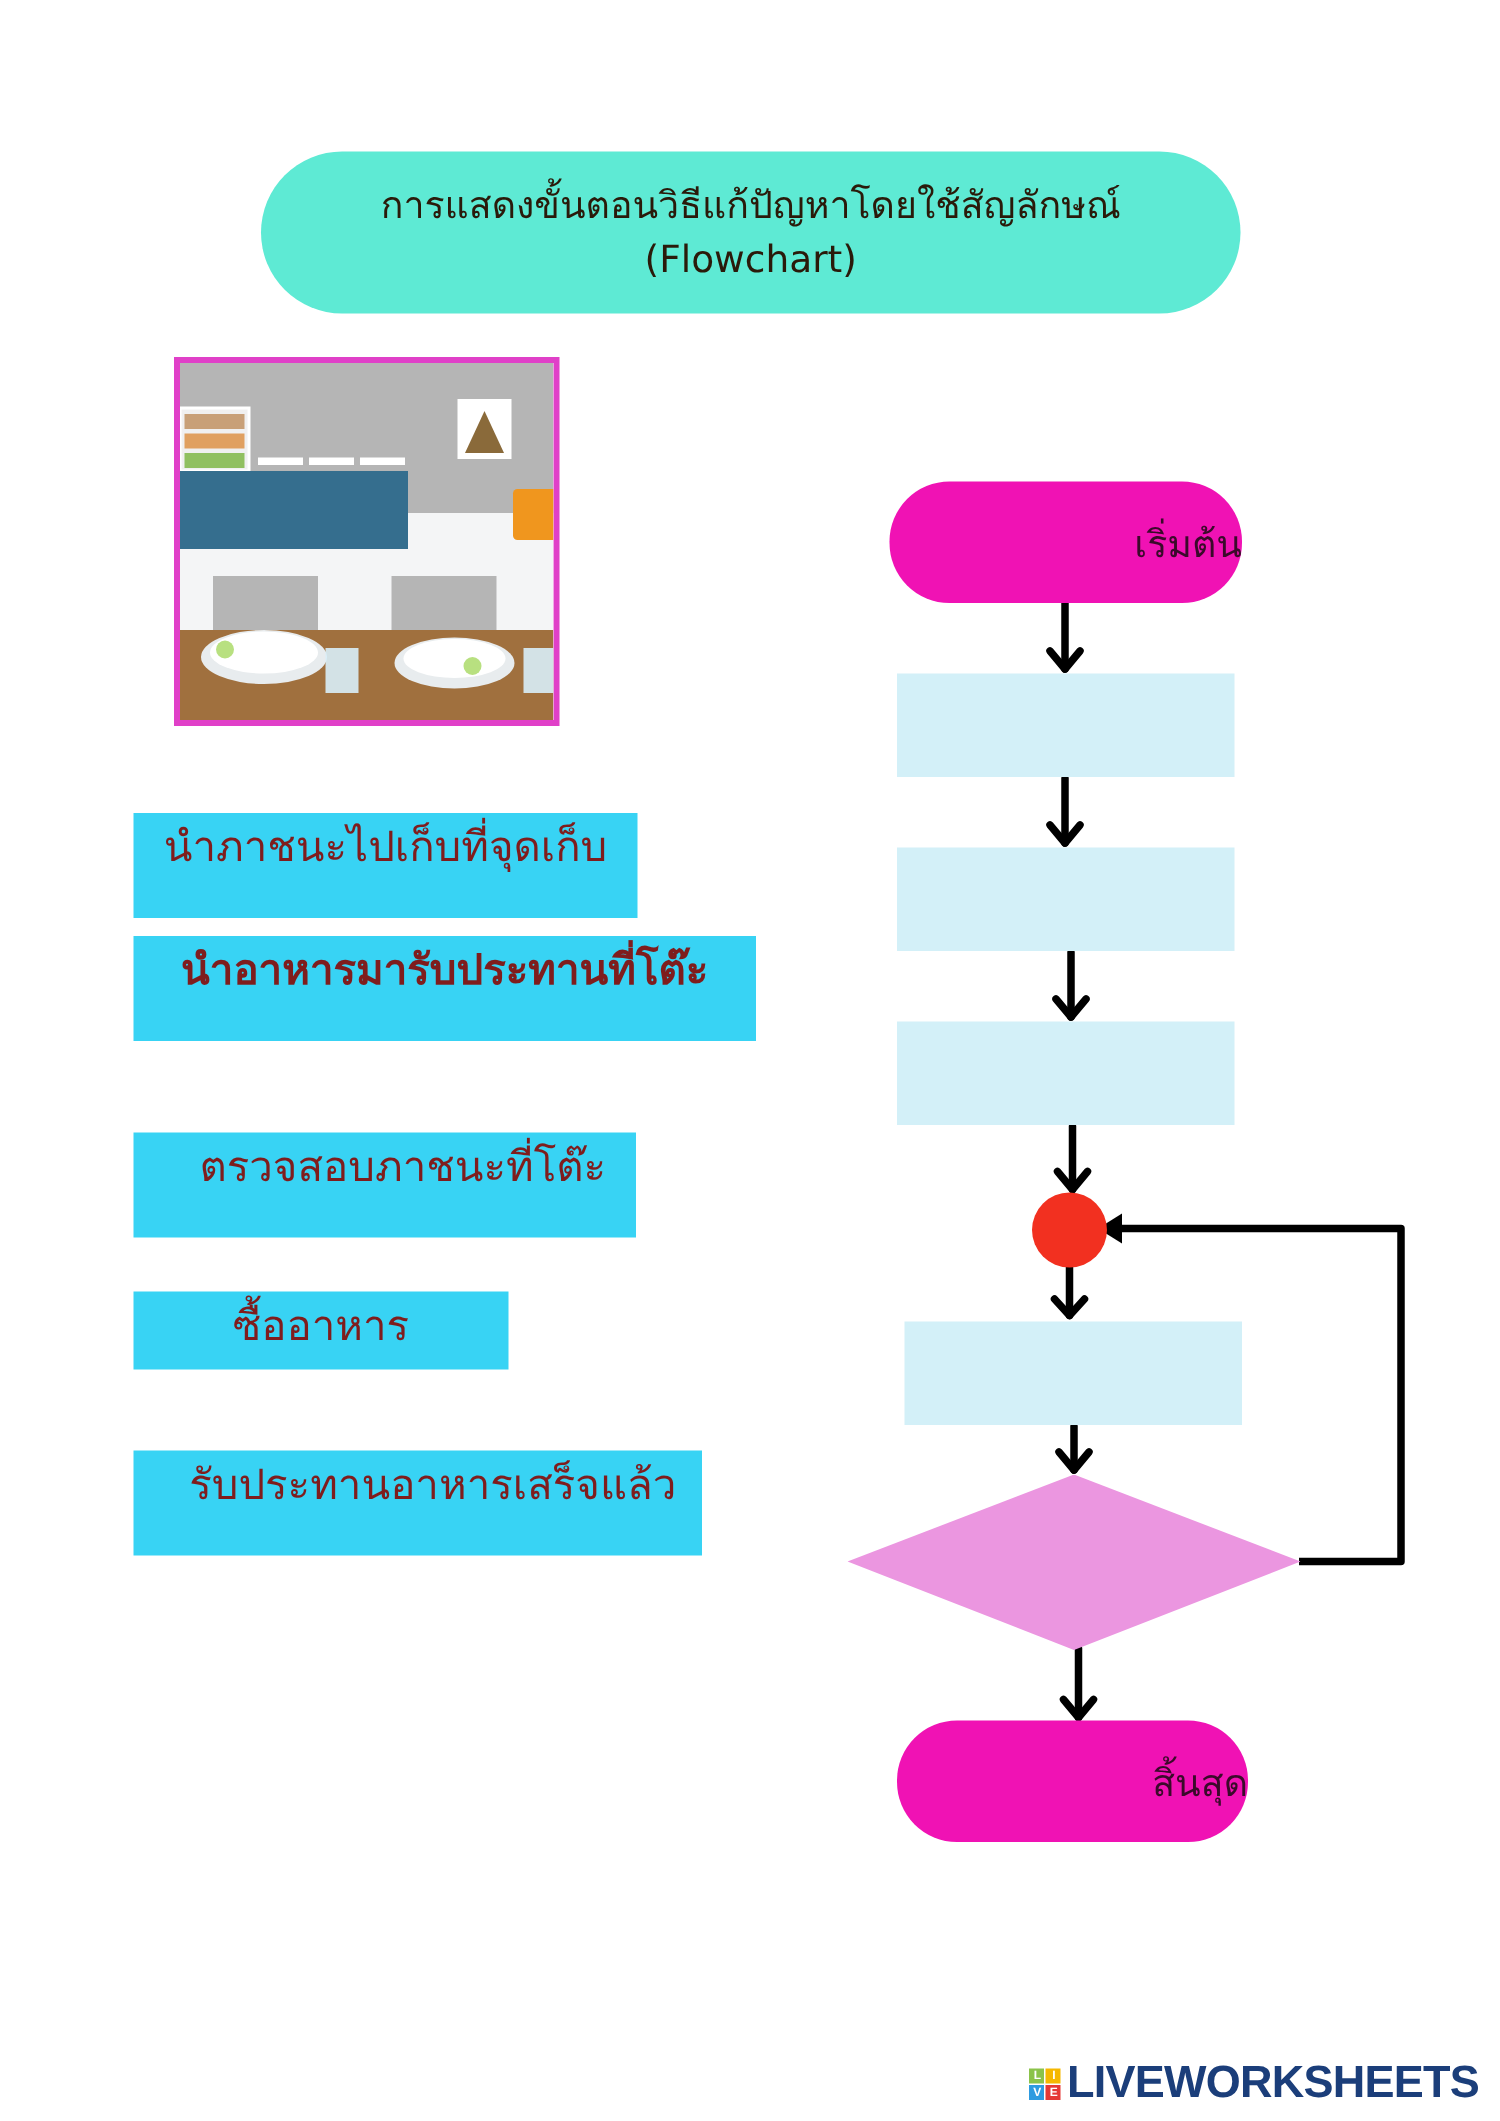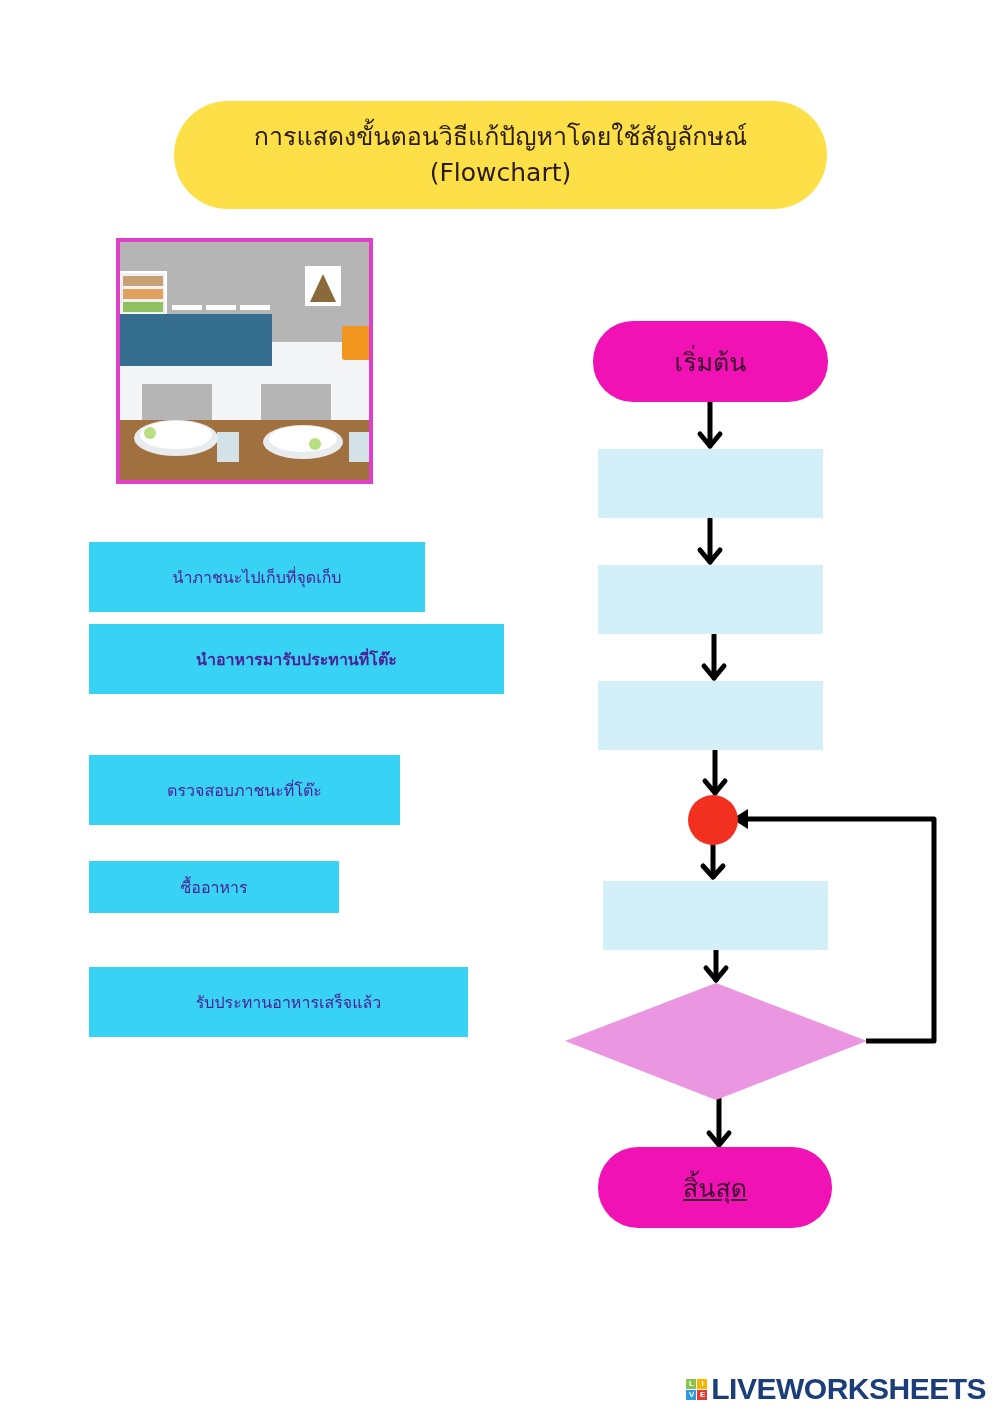--- a/index.html
+++ b/index.html
@@ -2,34 +2,34 @@
 <html><head>
 <meta charset="utf-8">
 <style>
   html, body { margin:0; padding:0; }
   body {
     width:1000px; height:1414px; position:relative; background:#ffffff;
     font-family:"DejaVu Sans", sans-serif; overflow:hidden;
   }
   .abs { position:absolute; }
   .title-box {
-    left:174px; top:101px; width:653px; height:108px; background:#fde047;
+    left:174px; top:101px; width:653px; height:108px; background:#5eead4;
     border-radius:54px; display:flex; flex-direction:column; align-items:center; justify-content:center;
     color:#2a1a0a; font-size:25px; line-height:36px; text-align:center;
   }
   .scene {
     left:116px; top:238px; width:257px; height:246px; box-sizing:border-box;
     border:4px solid #E040C8; background:#ffffff; overflow:hidden;
   }
   .step {
-    background:#38D3F4; display:flex; align-items:center; justify-content:center;
-    color:#4c1d95; font-size:16px; cursor:grab;
+    background:#38D3F4; display:flex; align-items:flex-start; justify-content:center;
+    color:#7f1d1d; font-size:28px; cursor:grab;
   }
   .term {
-    background:#F012B4; border-radius:40px; display:flex; align-items:center; justify-content:center;
+    background:#F012B4; border-radius:40px; display:flex; align-items:center; justify-content:flex-end;
     color:#3a0a2a; font-size:25px;
   }
   .slot { background:#D3F0F8; }
   .logo {
     right:14px; top:1372px; display:flex; align-items:center; gap:4px;
     font-family:"Liberation Sans", sans-serif; font-weight:bold; font-size:30px; color:#1B3E7A; letter-spacing:-0.5px;
   }
   .logo-grid { display:grid; grid-template-columns:10px 10px; grid-template-rows:10px 10px; gap:1px; }
   .logo-grid span { display:block; font-size:8px; color:#fff; text-align:center; line-height:10px; font-weight:bold; }
 </style>
@@ -78,21 +78,21 @@
     <rect x="229" y="190" width="22" height="30" fill="#D8EEF8" opacity="0.9"></rect>
   </svg>
 </div>
 
 <div class="abs step" style="left:89px;top:542px;width:336px;height:70px;">
   <span>นำภาชนะไปเก็บที่จุดเก็บ</span>
 </div>
 <div class="abs step" style="left:89px;top:624px;width:415px;height:70px;font-weight:bold;">
   <span>นำอาหารมารับประทานที่โต๊ะ</span>
 </div>
-<div class="abs step" style="left:89px;top:755px;width:311px;height:70px;">
+<div class="abs step" style="left:89px;top:755px;width:311px;height:70px;padding-left:24px;">
   <span>ตรวจสอบภาชนะที่โต๊ะ</span>
 </div>
 <div class="abs step" style="left:89px;top:861px;width:250px;height:52px;">
   <span>ซื้ออาหาร</span>
 </div>
 <div class="abs step" style="left:89px;top:967px;width:359px;height:70px;padding-left:20px;">
   <span>รับประทานอาหารเสร็จแล้ว</span>
 </div>
 
 <svg class="abs" style="left:0;top:0;" width="1000" height="1414">
@@ -142,21 +142,21 @@
 
 <div class="abs" style="left:688px;top:795px;width:50px;height:50px;border-radius:50%;background:#F23020;"></div>
 
 <div class="abs slot" style="left:603px;top:881px;width:225px;height:69px;"><span></span></div>
 
 <svg class="abs" style="left:565px;top:983px;" width="302" height="118">
   <polygon points="151,0 302,58 151,117 0,58" fill="#EB96E0"></polygon>
   <text x="151" y="66" text-anchor="middle" font-size="20" fill="#222"></text>
 </svg>
 
-<div class="abs term" style="left:598px;top:1147px;width:234px;height:81px;text-decoration:underline;">
+<div class="abs term" style="left:598px;top:1147px;width:234px;height:81px;">
   <span>สิ้นสุด</span>
 </div>
 
 <div class="abs logo">
   <div class="logo-grid">
     <span style="background:#8BC34A">L</span>
     <span style="background:#F5B800">I</span>
     <span style="background:#2E9BE0">V</span>
     <span style="background:#E53935">E</span>
   </div>

